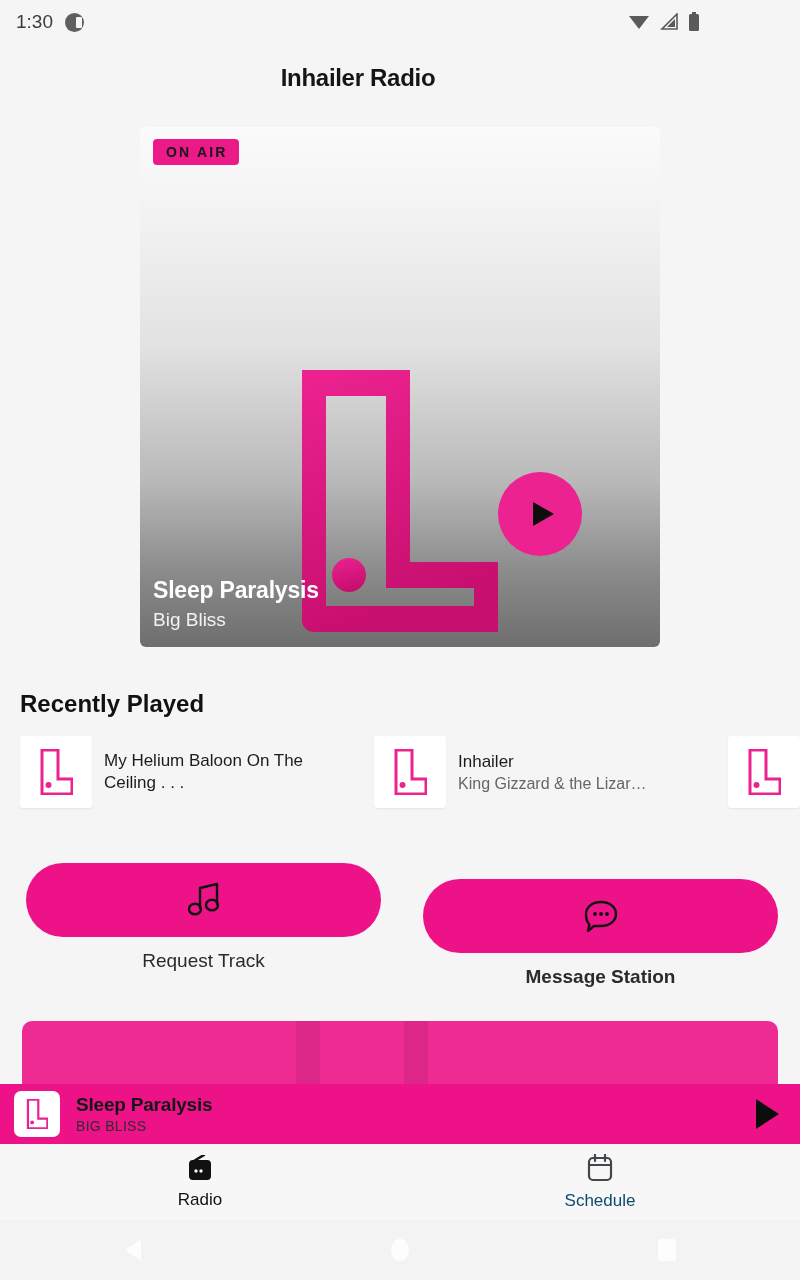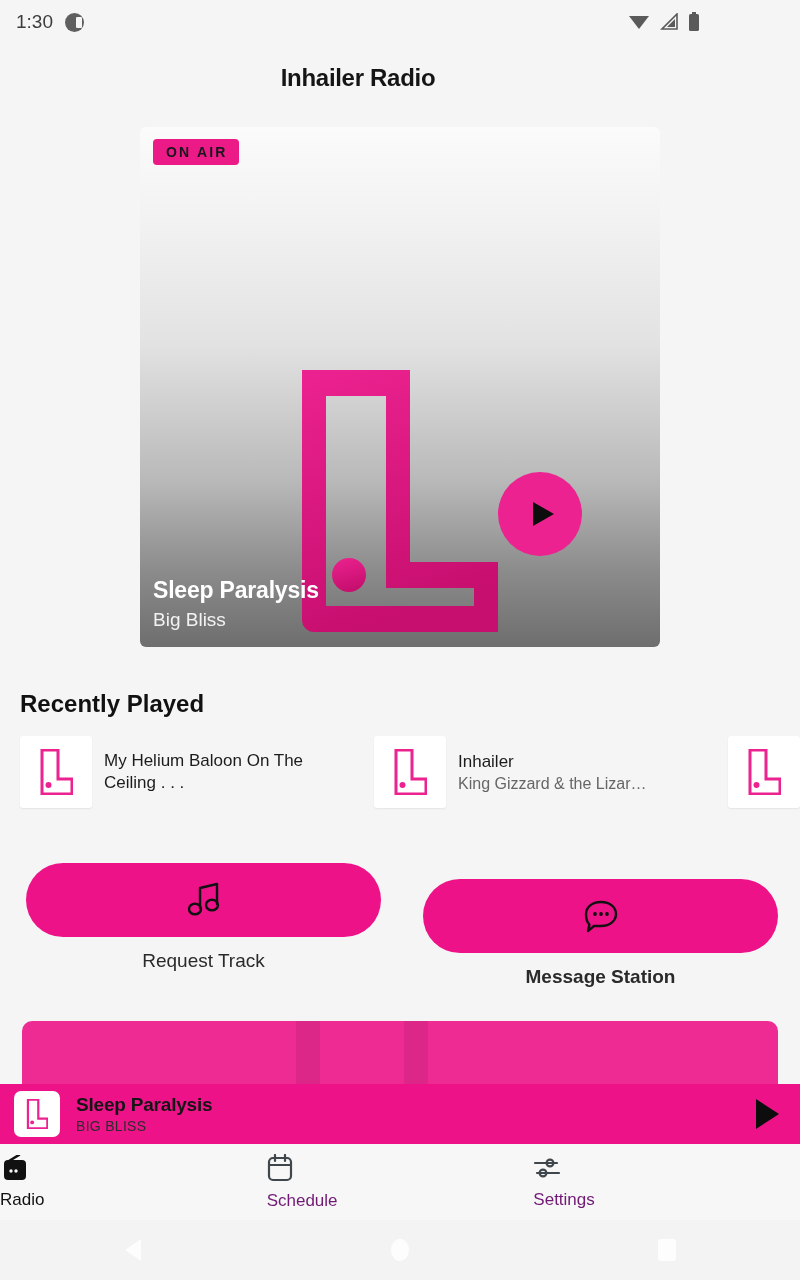--- a/index.html
+++ b/index.html
@@ -103,23 +103,23 @@
   .np-artist { font-size:14px; color:#2c2c2c; margin-top:2px; letter-spacing:.3px; }
   .np-play { cursor:pointer; display:flex; align-items:center; }
 
   
   .bottomnav {
     position:absolute; left:0; top:1144px; width:800px; height:76px;
     background:#f7f7f7; display:flex;
   }
   .nav-item {
     flex:1; display:flex; flex-direction:column;
-    justify-content:center; gap:9px; cursor:pointer;
-  }
-  .nav-label { font-size:17px; color:#701a75; }
+    align-items:center; justify-content:center; gap:9px; cursor:pointer;
+  }
+  .nav-label { font-size:17px; color:#0c4a6e; }
   .nav-item.active .nav-label { color:#111; }
 
   
   .androidnav {
     position:absolute; left:0; top:1220px; width:800px; height:60px;
     background:#f3f3f3; display:flex; align-items:center; justify-content:space-around;
   }
   .an-btn { width:160px; display:flex; align-items:center; justify-content:center; cursor:pointer; }
 </style>
 </head>
@@ -291,29 +291,20 @@
       <svg width="26" height="28" viewBox="0 0 26 28">
         <rect x="2" y="4" width="22" height="22" rx="4" fill="none" stroke="#3f464c" stroke-width="2.2"></rect>
         <path d="M8 1 V7 M18 1 V7" stroke="#3f464c" stroke-width="2.2" stroke-linecap="round"></path>
         <path d="M2 11 H24" stroke="#3f464c" stroke-width="2"></path>
       </svg>
       <span class="nav-label">Schedule</span>
     </div>
 
 
 
-    <div class="nav-item">
-      <svg width="28" height="26" viewBox="0 0 28 26">
-        <path d="M2 8 H24" stroke="#3f464c" stroke-width="2.2" stroke-linecap="round"></path>
-        <path d="M4 18 H26" stroke="#3f464c" stroke-width="2.2" stroke-linecap="round"></path>
-        <circle cx="17" cy="8" r="3.4" fill="none" stroke="#3f464c" stroke-width="2.2"></circle>
-        <circle cx="10" cy="18" r="3.4" fill="none" stroke="#3f464c" stroke-width="2.2"></circle>
-      </svg>
-      <span class="nav-label">Settings</span>
-    </div>
 
   </div>
 
   <div class="androidnav">
     <div class="an-btn">
       <svg width="24" height="26" viewBox="0 0 24 26">
           <path d="M20 2 L4 13 L20 24 Z" fill="#fdfdfd"></path>
         </svg>
     </div>
     <div class="an-btn">

